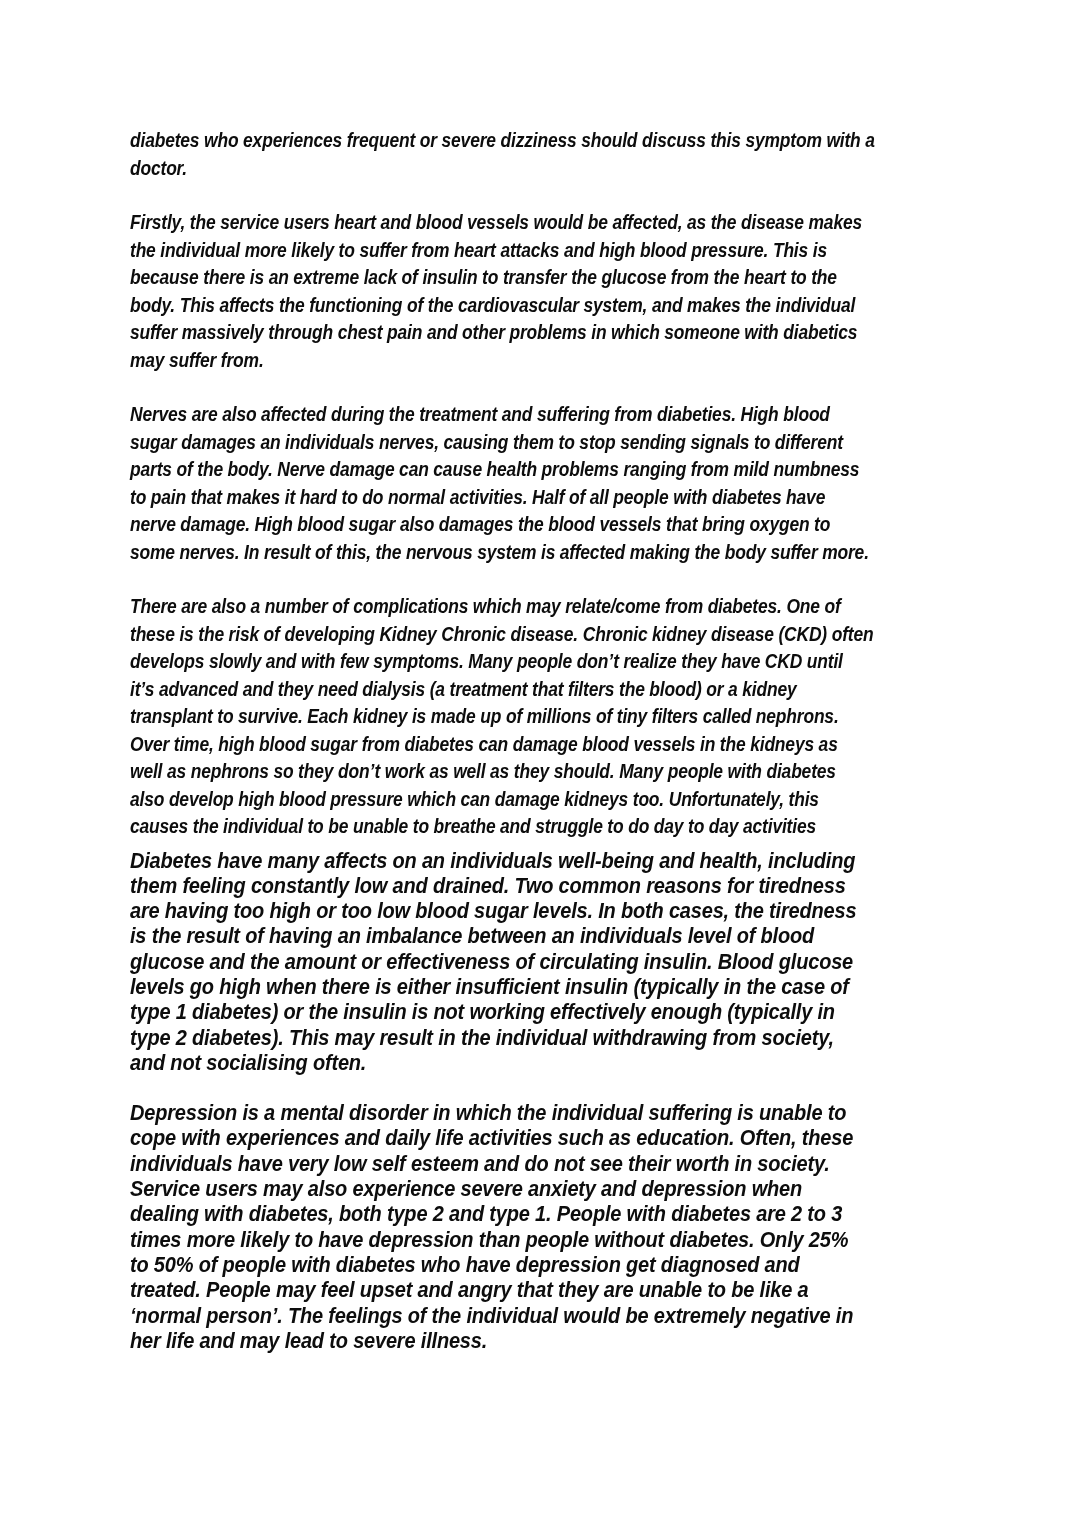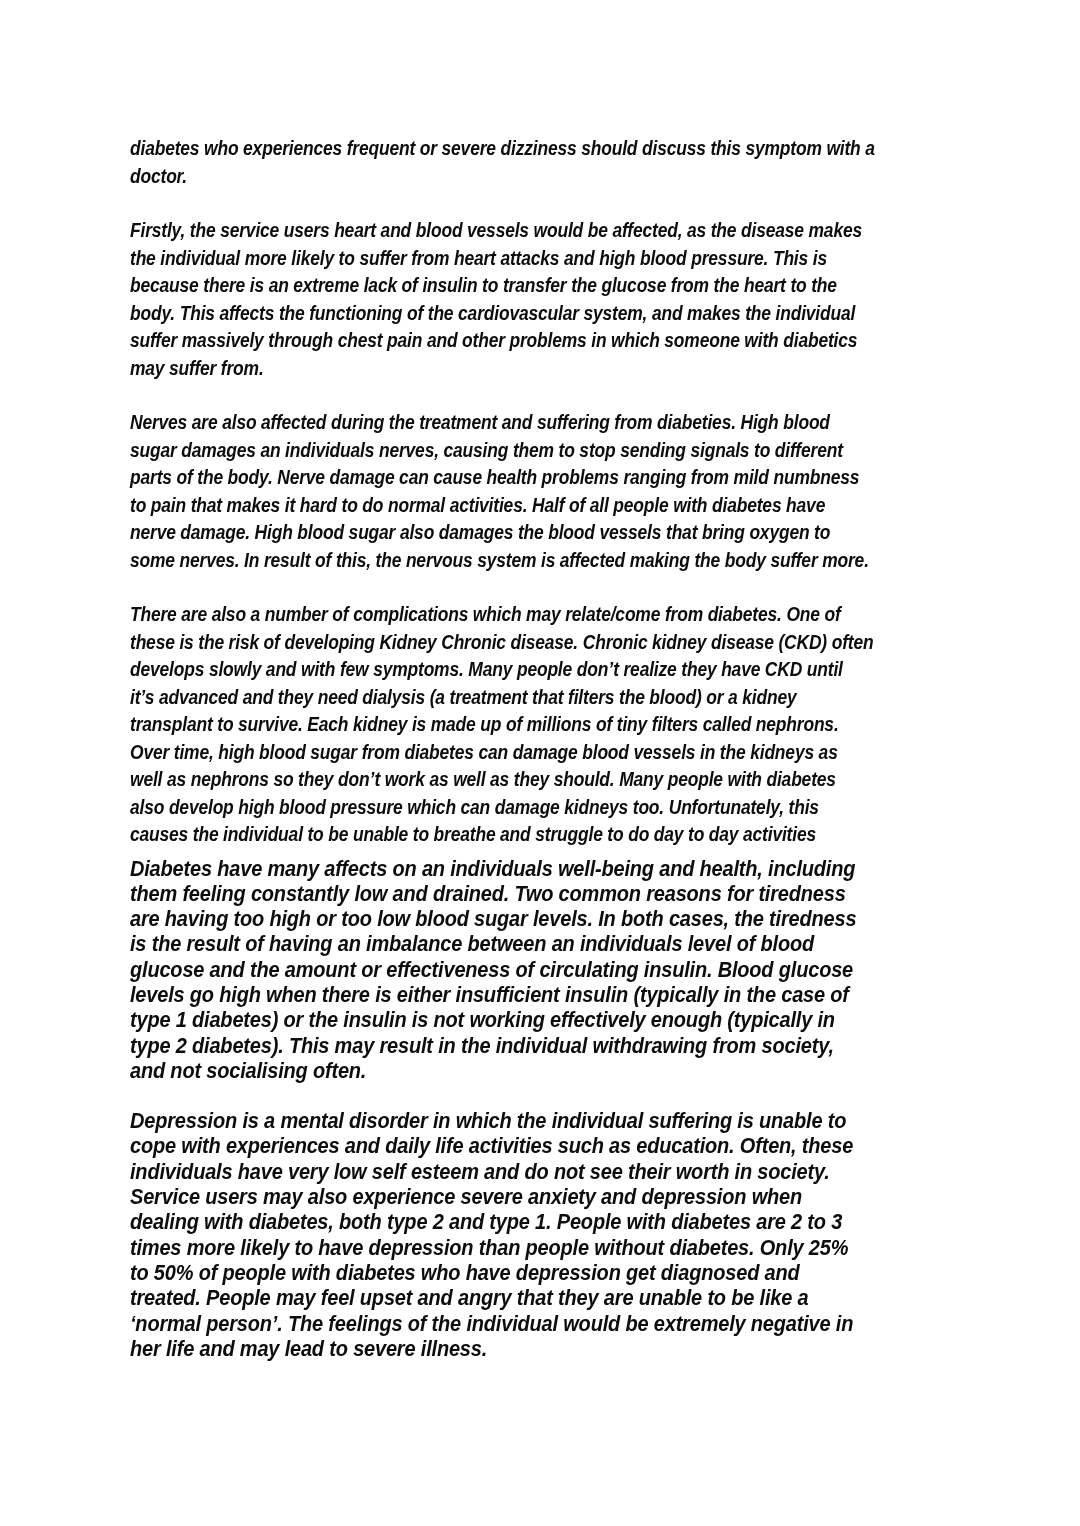--- a/index.html
+++ b/index.html
@@ -13,21 +13,20 @@
     height: 1526px;
     background: #ffffff;
     overflow: hidden;
     font-family: "Liberation Sans", sans-serif;
   }
   .content {
     position: absolute;
     left: 130px;
     top: 126px;
     color: #0d0d0d;
-    margin-top: 8px;
   }
   .para {
     white-space: pre;          
     font-style: italic;
     font-weight: 700;
     transform-origin: 0 0;
     letter-spacing: -0.2px;
   }
   
   .p-cond {

